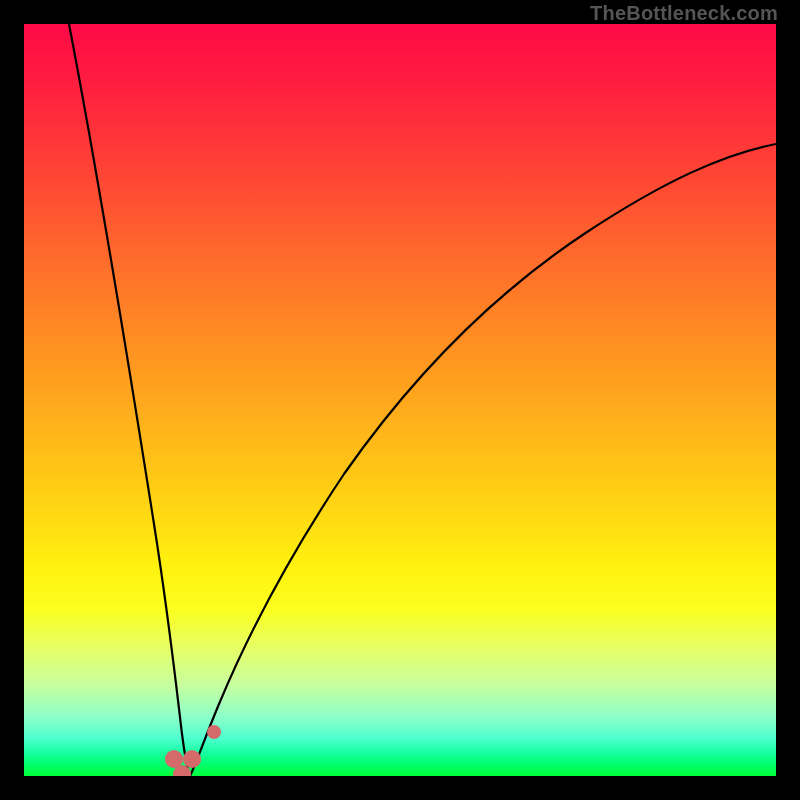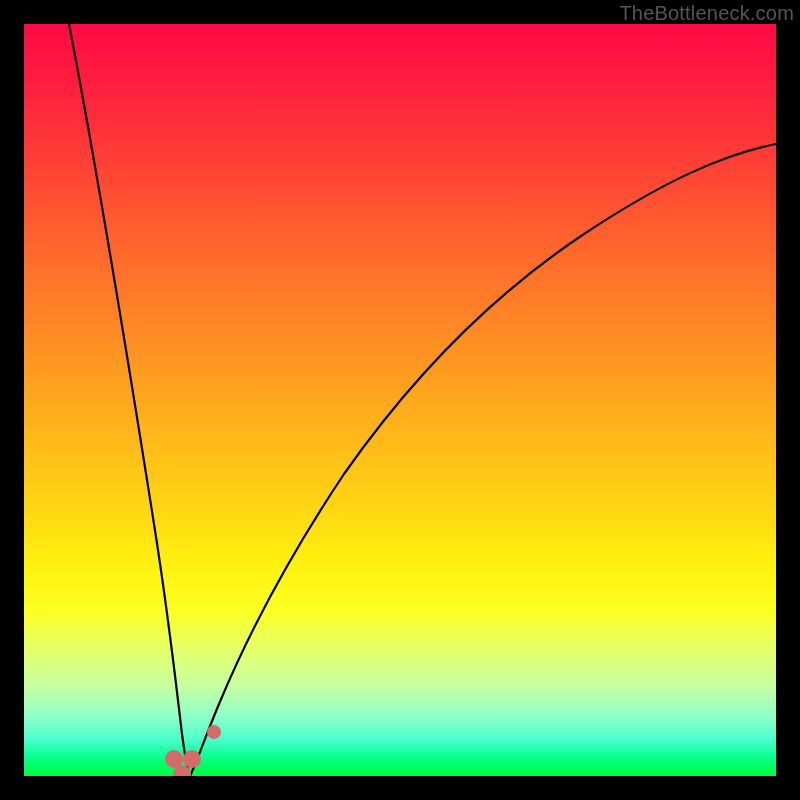--- a/index.html
+++ b/index.html
@@ -41,24 +41,24 @@
       #8fffc8 92%,
       #4fffcf 95%,
       #14ff9e 97%,
       #00ff6a 98.5%,
       #00ff3a 100%
     );
   }
   .watermark {
     position: absolute;
     top: 2px;
-    right: 6px;
+    right: 22px;
     color: #555;
     font-size: 20px;
-    font-weight: 400;
+    font-weight: 700;
     letter-spacing: 0.2px;
     z-index: 10;
     text-align: center;
   }
   svg.curves {
     position: absolute;
     left: 0;
     top: 0;
     width: 752px;
     height: 752px;

